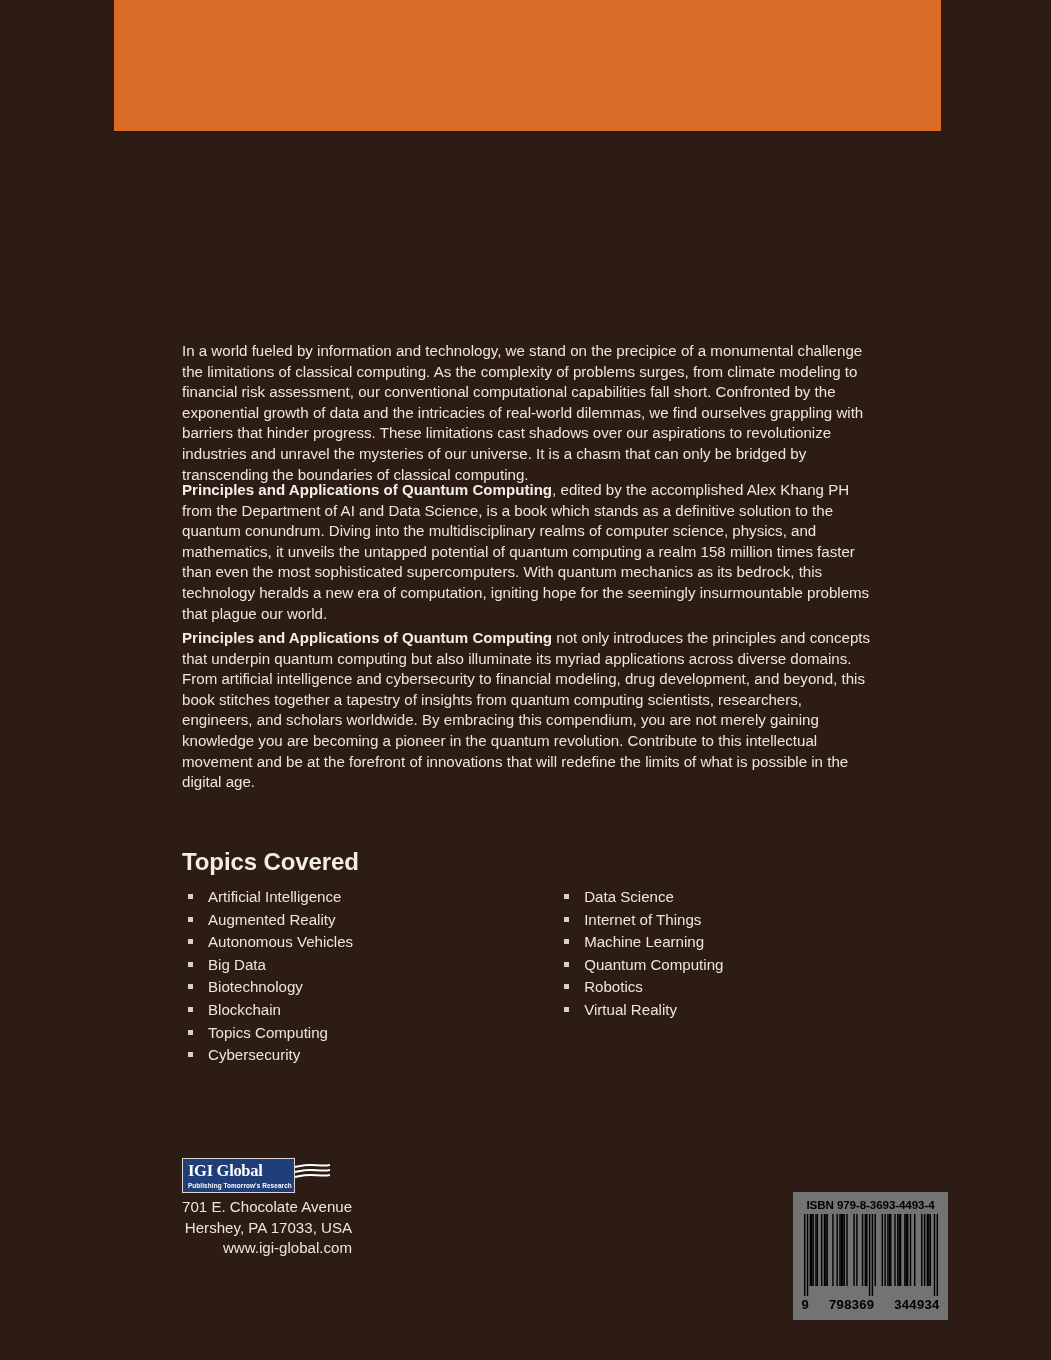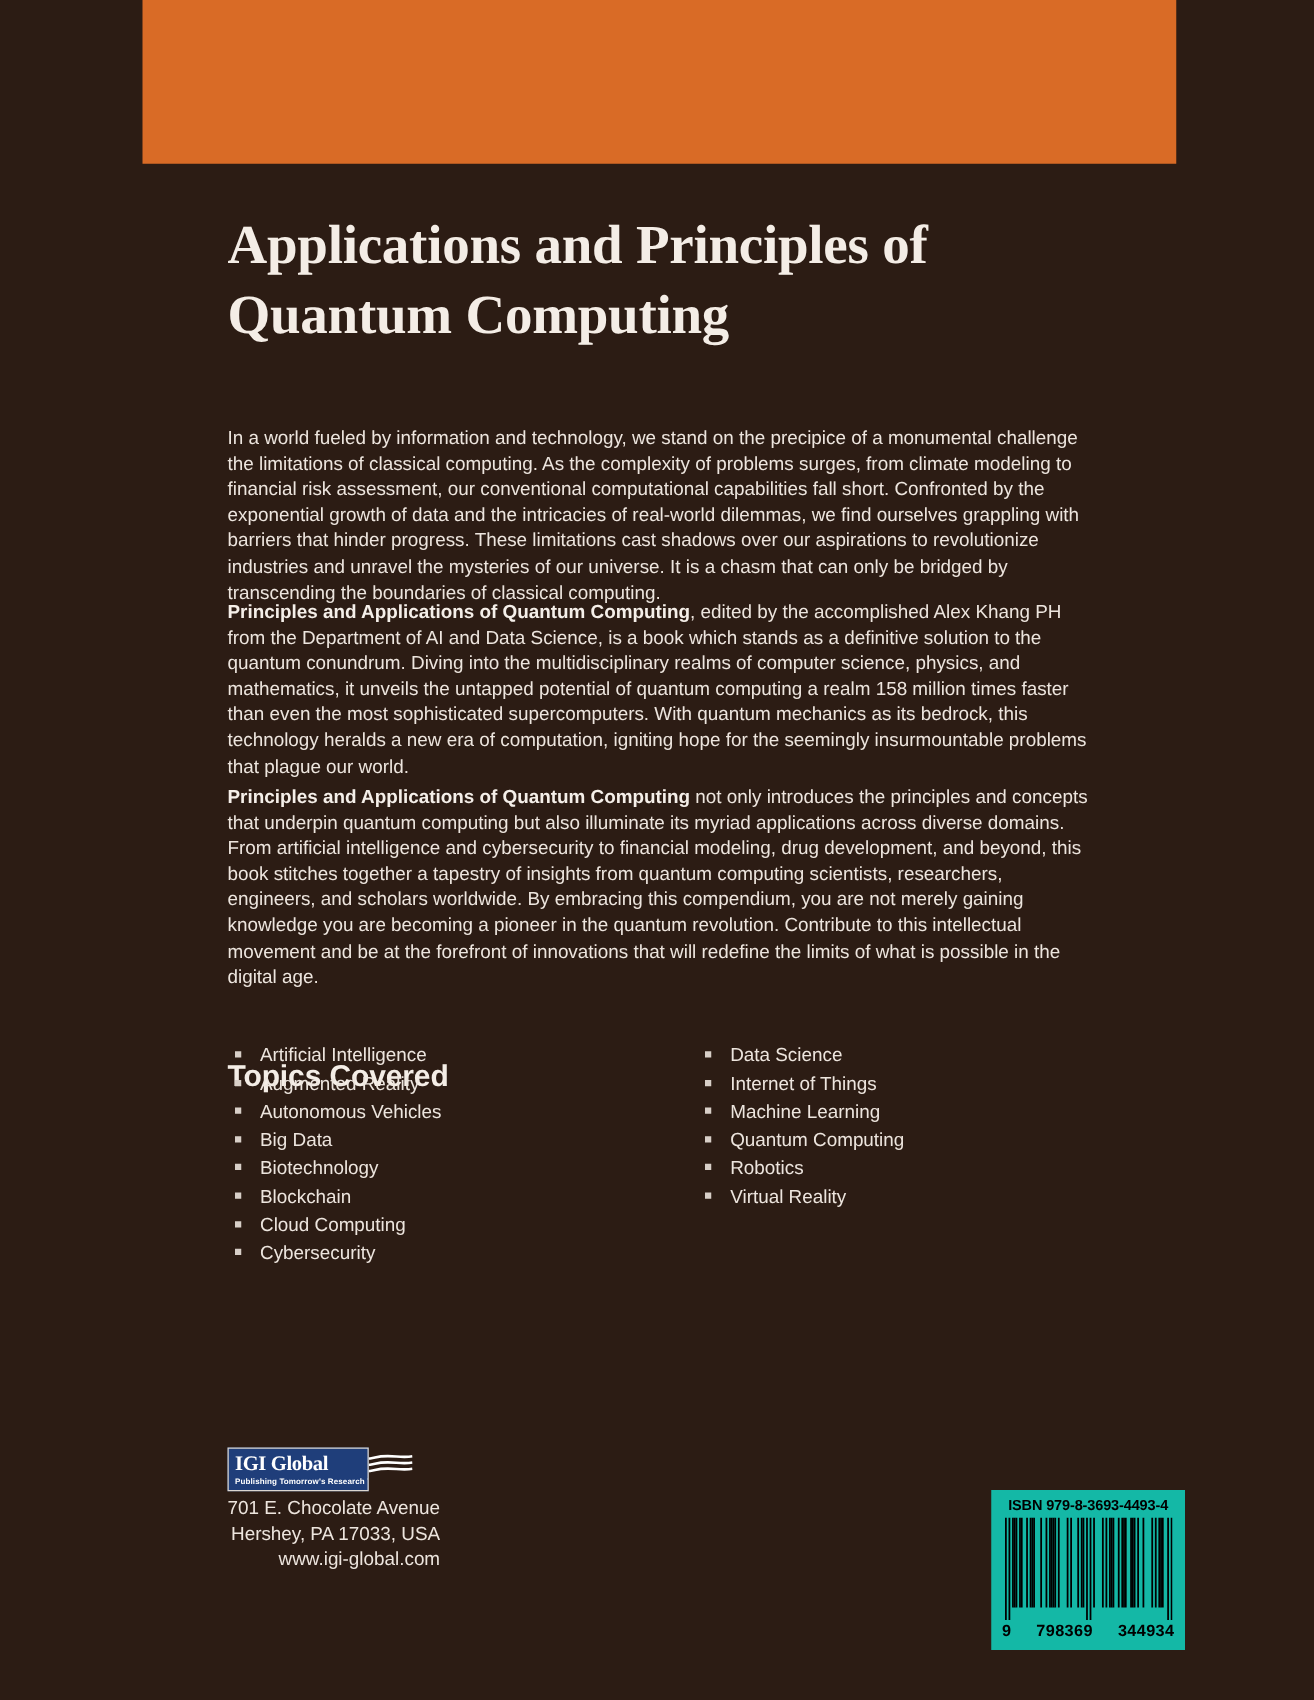--- a/index.html
+++ b/index.html
@@ -69,21 +69,21 @@
     left: 182px;
     top: 848px;
     font-size: 24px;
     font-weight: bold;
     color: #F4EDE6;
     letter-spacing: -0.1px;
   }
   .topics-cols {
     position: absolute;
     left: 182px;
-    top: 836px;
+    top: 888px;
     width: 700px;
     display: flex;
     gap: 17px;
   }
   .topics-col {
     width: 366px;
   }
   .topics-col.right { width: 330px; }
   .topic-item {
     display: flex;
@@ -164,21 +164,21 @@
   }
   .address div { white-space: nowrap; }
 
   
   .barcode-box {
     position: absolute;
     left: 793px;
     top: 1192px;
     width: 155px;
     height: 128px;
-    background: #14b8a6;
+    background: #737373;
     box-sizing: border-box;
     padding: 6px 7px 4px 7px;
     display: flex;
     flex-direction: column;
     align-items: center;
   }
   .barcode-isbn {
     color: #000;
     font-size: 11.6px;
     font-weight: bold;
@@ -203,21 +203,20 @@
   }
   .barcode-digits span { white-space: pre; }
 </style>
 </head>
 <body>
 
 <div class="page">
 
   <div class="header-band"></div>
 
-  <div class="book-title">Applications and Principles of Quantum Computing</div>
 
   <div class="blurb blurb-1">
     <span>In a world fueled by information and technology, we stand on the precipice of a monumental challenge the limitations of classical computing. As the complexity of problems surges, from climate modeling to financial risk assessment, our conventional computational capabilities fall short. Confronted by the exponential growth of data and the intricacies of real-world dilemmas, we find ourselves grappling with barriers that hinder progress. These limitations cast shadows over our aspirations to revolutionize industries and unravel the mysteries of our universe. It is a chasm that can only be bridged by transcending the boundaries of classical computing.</span>
   </div>
 
   <div class="blurb blurb-2">
     <b>Principles and Applications of Quantum Computing</b><span>, edited by the accomplished Alex Khang PH from the Department of AI and Data Science, is a book which stands as a definitive solution to the quantum conundrum. Diving into the multidisciplinary realms of computer science, physics, and mathematics, it unveils the untapped potential of quantum computing  a realm 158 million times faster than even the most sophisticated supercomputers. With quantum mechanics as its bedrock, this technology heralds a new era of computation, igniting hope for the seemingly insurmountable problems that plague our world.</span>
   </div>
 
   <div class="blurb blurb-3">
@@ -247,21 +246,21 @@
       <div class="topic-item">
           <span class="topic-bullet"></span>
           <span>Biotechnology</span>
         </div>
       <div class="topic-item">
           <span class="topic-bullet"></span>
           <span>Blockchain</span>
         </div>
       <div class="topic-item">
           <span class="topic-bullet"></span>
-          <span>Cloud Computing</span>
+          <span>Topics Computing</span>
         </div>
       <div class="topic-item">
           <span class="topic-bullet"></span>
           <span>Cybersecurity</span>
         </div>
     </div>
     <div class="topics-col right">
       <div class="topic-item">
           <span class="topic-bullet"></span>
           <span>Data Science</span>

